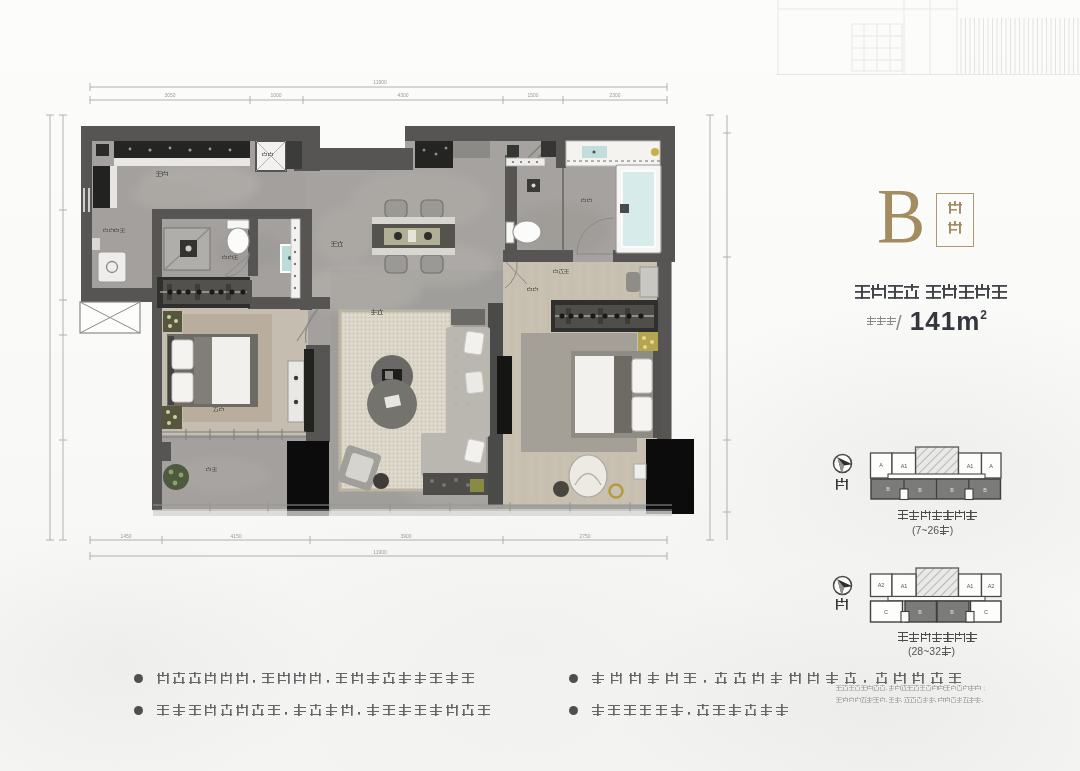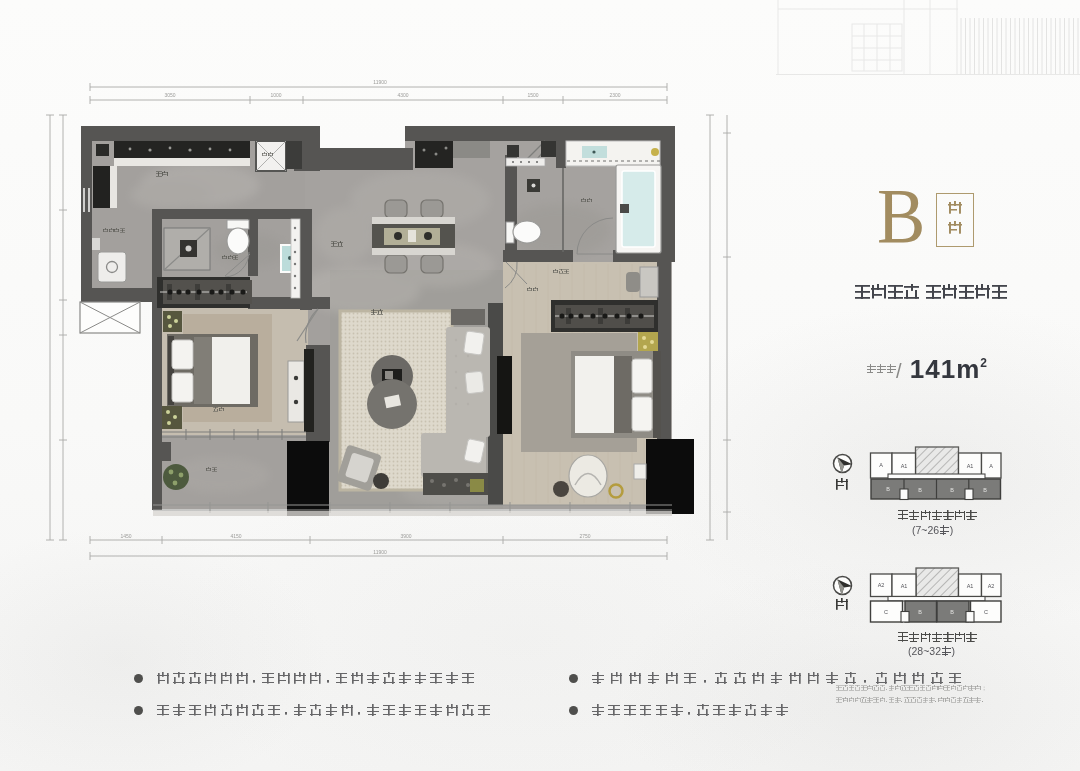--- a/index.html
+++ b/index.html
@@ -702,21 +702,21 @@
       </g>
 </g>
 </svg>
 
 <div class="abs" style="left:877px;top:177px;font-family:'Liberation Serif',serif;font-size:78px;line-height:1;color:#a28c60;transform:scaleX(0.93);transform-origin:left top;">B</div>
 
 <div class="abs cjk" style="left:936px;top:193px;width:36px;height:48px;border:1px solid #ae9a6e;color:#a28c60;font-size:15px;text-align:center;padding-top:4px;line-height:20px;"><span class="fg" style="background-image: linear-gradient(rgb(162, 140, 96), rgb(162, 140, 96)), linear-gradient(rgb(162, 140, 96), rgb(162, 140, 96)), linear-gradient(rgb(162, 140, 96), rgb(162, 140, 96)), linear-gradient(rgb(162, 140, 96), rgb(162, 140, 96)), linear-gradient(rgb(162, 140, 96), rgb(162, 140, 96)); background-size: 100% 12%, 14% 90%, 14% 90%, 60% 12%, 14% 40%; background-position: 0px 30%, 4% 100%, 96% 100%, 22% 72%, 48% 0px;"></span><br><span class="fg" style="background-image: linear-gradient(rgb(162, 140, 96), rgb(162, 140, 96)), linear-gradient(rgb(162, 140, 96), rgb(162, 140, 96)), linear-gradient(rgb(162, 140, 96), rgb(162, 140, 96)), linear-gradient(rgb(162, 140, 96), rgb(162, 140, 96)), linear-gradient(rgb(162, 140, 96), rgb(162, 140, 96)); background-size: 100% 12%, 14% 90%, 14% 90%, 60% 12%, 14% 40%; background-position: 0px 30%, 4% 100%, 96% 100%, 22% 72%, 48% 0px;"></span></div>
 
 <div class="abs cjk" style="left:854px;top:283px;font-size:16.5px;color:#43454c;letter-spacing:0.5px;white-space:nowrap;"><span class="fg" style="background-image: linear-gradient(rgb(67, 69, 76), rgb(67, 69, 76)), linear-gradient(rgb(67, 69, 76), rgb(67, 69, 76)), linear-gradient(rgb(67, 69, 76), rgb(67, 69, 76)), linear-gradient(rgb(67, 69, 76), rgb(67, 69, 76)); background-size: 100% 12%, 100% 12%, 100% 12%, 14% 88%; background-position: 0px 6%, 0px 50%, 0px 96%, 46% 100%;"></span><span class="fg" style="background-image: linear-gradient(rgb(67, 69, 76), rgb(67, 69, 76)), linear-gradient(rgb(67, 69, 76), rgb(67, 69, 76)), linear-gradient(rgb(67, 69, 76), rgb(67, 69, 76)), linear-gradient(rgb(67, 69, 76), rgb(67, 69, 76)), linear-gradient(rgb(67, 69, 76), rgb(67, 69, 76)); background-size: 100% 12%, 14% 90%, 14% 90%, 60% 12%, 14% 40%; background-position: 0px 30%, 4% 100%, 96% 100%, 22% 72%, 48% 0px;"></span><span class="fg" style="background-image: linear-gradient(rgb(67, 69, 76), rgb(67, 69, 76)), linear-gradient(rgb(67, 69, 76), rgb(67, 69, 76)), linear-gradient(rgb(67, 69, 76), rgb(67, 69, 76)), linear-gradient(rgb(67, 69, 76), rgb(67, 69, 76)); background-size: 100% 12%, 100% 12%, 100% 12%, 14% 88%; background-position: 0px 6%, 0px 50%, 0px 96%, 46% 100%;"></span><span class="fg" style="background-image: linear-gradient(rgb(67, 69, 76), rgb(67, 69, 76)), linear-gradient(rgb(67, 69, 76), rgb(67, 69, 76)), linear-gradient(rgb(67, 69, 76), rgb(67, 69, 76)), linear-gradient(rgb(67, 69, 76), rgb(67, 69, 76)), linear-gradient(rgb(67, 69, 76), rgb(67, 69, 76)); background-size: 100% 12%, 14% 58%, 14% 58%, 100% 12%, 14% 46%; background-position: 0px 10%, 12% 100%, 88% 100%, 0px 98%, 50% 0px;"></span> <span class="fg" style="background-image: linear-gradient(rgb(67, 69, 76), rgb(67, 69, 76)), linear-gradient(rgb(67, 69, 76), rgb(67, 69, 76)), linear-gradient(rgb(67, 69, 76), rgb(67, 69, 76)), linear-gradient(rgb(67, 69, 76), rgb(67, 69, 76)); background-size: 100% 12%, 100% 12%, 100% 12%, 14% 88%; background-position: 0px 6%, 0px 50%, 0px 96%, 46% 100%;"></span><span class="fg" style="background-image: linear-gradient(rgb(67, 69, 76), rgb(67, 69, 76)), linear-gradient(rgb(67, 69, 76), rgb(67, 69, 76)), linear-gradient(rgb(67, 69, 76), rgb(67, 69, 76)), linear-gradient(rgb(67, 69, 76), rgb(67, 69, 76)), linear-gradient(rgb(67, 69, 76), rgb(67, 69, 76)); background-size: 100% 12%, 14% 90%, 14% 90%, 60% 12%, 14% 40%; background-position: 0px 30%, 4% 100%, 96% 100%, 22% 72%, 48% 0px;"></span><span class="fg" style="background-image: linear-gradient(rgb(67, 69, 76), rgb(67, 69, 76)), linear-gradient(rgb(67, 69, 76), rgb(67, 69, 76)), linear-gradient(rgb(67, 69, 76), rgb(67, 69, 76)), linear-gradient(rgb(67, 69, 76), rgb(67, 69, 76)); background-size: 100% 12%, 100% 12%, 100% 12%, 14% 88%; background-position: 0px 6%, 0px 50%, 0px 96%, 46% 100%;"></span><span class="fg" style="background-image: linear-gradient(rgb(67, 69, 76), rgb(67, 69, 76)), linear-gradient(rgb(67, 69, 76), rgb(67, 69, 76)), linear-gradient(rgb(67, 69, 76), rgb(67, 69, 76)), linear-gradient(rgb(67, 69, 76), rgb(67, 69, 76)), linear-gradient(rgb(67, 69, 76), rgb(67, 69, 76)); background-size: 100% 12%, 14% 90%, 14% 90%, 60% 12%, 14% 40%; background-position: 0px 30%, 4% 100%, 96% 100%, 22% 72%, 48% 0px;"></span><span class="fg" style="background-image: linear-gradient(rgb(67, 69, 76), rgb(67, 69, 76)), linear-gradient(rgb(67, 69, 76), rgb(67, 69, 76)), linear-gradient(rgb(67, 69, 76), rgb(67, 69, 76)), linear-gradient(rgb(67, 69, 76), rgb(67, 69, 76)); background-size: 100% 12%, 100% 12%, 100% 12%, 14% 88%; background-position: 0px 6%, 0px 50%, 0px 96%, 46% 100%;"></span></div>
 
-<div class="abs" style="left:866px;top:306px;white-space:nowrap;margin-top:48px;">
+<div class="abs" style="left:866px;top:306px;white-space:nowrap;">
   <span class="cjk" style="font-size:10px;color:#8a8a88;vertical-align:6px;"><span class="fg" style="background-image: linear-gradient(rgb(138, 138, 136), rgb(138, 138, 136)), linear-gradient(rgb(138, 138, 136), rgb(138, 138, 136)), linear-gradient(rgb(138, 138, 136), rgb(138, 138, 136)), linear-gradient(rgb(138, 138, 136), rgb(138, 138, 136)); background-size: 14% 100%, 100% 12%, 100% 12%, 70% 12%; background-position: 46% 0px, 0px 26%, 0px 70%, 16% 100%;"></span><span class="fg" style="background-image: linear-gradient(rgb(138, 138, 136), rgb(138, 138, 136)), linear-gradient(rgb(138, 138, 136), rgb(138, 138, 136)), linear-gradient(rgb(138, 138, 136), rgb(138, 138, 136)), linear-gradient(rgb(138, 138, 136), rgb(138, 138, 136)); background-size: 14% 100%, 100% 12%, 100% 12%, 70% 12%; background-position: 46% 0px, 0px 26%, 0px 70%, 16% 100%;"></span><span class="fg" style="background-image: linear-gradient(rgb(138, 138, 136), rgb(138, 138, 136)), linear-gradient(rgb(138, 138, 136), rgb(138, 138, 136)), linear-gradient(rgb(138, 138, 136), rgb(138, 138, 136)), linear-gradient(rgb(138, 138, 136), rgb(138, 138, 136)); background-size: 14% 100%, 100% 12%, 100% 12%, 70% 12%; background-position: 46% 0px, 0px 26%, 0px 70%, 16% 100%;"></span></span><span style="font-size:20px;color:#8a8a88;">/</span><span style="font-size:26px;font-weight:bold;color:#34373e;letter-spacing:1px;"> 141m</span><span style="font-size:12px;font-weight:bold;color:#34373e;vertical-align:11px;">2</span>
 </div>
 
 <div class="abs cjk" style="left:835px;top:476px;font-size:14px;color:#3a3a38;"><span class="fg" style="background-image: linear-gradient(rgb(58, 58, 56), rgb(58, 58, 56)), linear-gradient(rgb(58, 58, 56), rgb(58, 58, 56)), linear-gradient(rgb(58, 58, 56), rgb(58, 58, 56)), linear-gradient(rgb(58, 58, 56), rgb(58, 58, 56)), linear-gradient(rgb(58, 58, 56), rgb(58, 58, 56)); background-size: 100% 12%, 14% 90%, 14% 90%, 60% 12%, 14% 40%; background-position: 0px 30%, 4% 100%, 96% 100%, 22% 72%, 48% 0px;"></span></div>
 
 <div class="abs cjk" style="left:897px;top:509px;font-size:11.5px;color:#4a4a48;letter-spacing:1px;"><span class="fg" style="background-image: linear-gradient(rgb(74, 74, 72), rgb(74, 74, 72)), linear-gradient(rgb(74, 74, 72), rgb(74, 74, 72)), linear-gradient(rgb(74, 74, 72), rgb(74, 74, 72)), linear-gradient(rgb(74, 74, 72), rgb(74, 74, 72)); background-size: 100% 12%, 100% 12%, 100% 12%, 14% 88%; background-position: 0px 6%, 0px 50%, 0px 96%, 46% 100%;"></span><span class="fg" style="background-image: linear-gradient(rgb(74, 74, 72), rgb(74, 74, 72)), linear-gradient(rgb(74, 74, 72), rgb(74, 74, 72)), linear-gradient(rgb(74, 74, 72), rgb(74, 74, 72)), linear-gradient(rgb(74, 74, 72), rgb(74, 74, 72)); background-size: 14% 100%, 100% 12%, 100% 12%, 70% 12%; background-position: 46% 0px, 0px 26%, 0px 70%, 16% 100%;"></span><span class="fg" style="background-image: linear-gradient(rgb(74, 74, 72), rgb(74, 74, 72)), linear-gradient(rgb(74, 74, 72), rgb(74, 74, 72)), linear-gradient(rgb(74, 74, 72), rgb(74, 74, 72)), linear-gradient(rgb(74, 74, 72), rgb(74, 74, 72)), linear-gradient(rgb(74, 74, 72), rgb(74, 74, 72)); background-size: 100% 12%, 14% 90%, 14% 90%, 60% 12%, 14% 40%; background-position: 0px 30%, 4% 100%, 96% 100%, 22% 72%, 48% 0px;"></span><span class="fg" style="background-image: linear-gradient(rgb(74, 74, 72), rgb(74, 74, 72)), linear-gradient(rgb(74, 74, 72), rgb(74, 74, 72)), linear-gradient(rgb(74, 74, 72), rgb(74, 74, 72)), linear-gradient(rgb(74, 74, 72), rgb(74, 74, 72)); background-size: 14% 100%, 100% 12%, 100% 12%, 70% 12%; background-position: 46% 0px, 0px 26%, 0px 70%, 16% 100%;"></span><span class="fg" style="background-image: linear-gradient(rgb(74, 74, 72), rgb(74, 74, 72)), linear-gradient(rgb(74, 74, 72), rgb(74, 74, 72)), linear-gradient(rgb(74, 74, 72), rgb(74, 74, 72)), linear-gradient(rgb(74, 74, 72), rgb(74, 74, 72)); background-size: 14% 100%, 100% 12%, 100% 12%, 70% 12%; background-position: 46% 0px, 0px 26%, 0px 70%, 16% 100%;"></span><span class="fg" style="background-image: linear-gradient(rgb(74, 74, 72), rgb(74, 74, 72)), linear-gradient(rgb(74, 74, 72), rgb(74, 74, 72)), linear-gradient(rgb(74, 74, 72), rgb(74, 74, 72)), linear-gradient(rgb(74, 74, 72), rgb(74, 74, 72)), linear-gradient(rgb(74, 74, 72), rgb(74, 74, 72)); background-size: 100% 12%, 14% 90%, 14% 90%, 60% 12%, 14% 40%; background-position: 0px 30%, 4% 100%, 96% 100%, 22% 72%, 48% 0px;"></span><span class="fg" style="background-image: linear-gradient(rgb(74, 74, 72), rgb(74, 74, 72)), linear-gradient(rgb(74, 74, 72), rgb(74, 74, 72)), linear-gradient(rgb(74, 74, 72), rgb(74, 74, 72)), linear-gradient(rgb(74, 74, 72), rgb(74, 74, 72)); background-size: 14% 100%, 100% 12%, 100% 12%, 70% 12%; background-position: 46% 0px, 0px 26%, 0px 70%, 16% 100%;"></span></div>
 
 <div class="abs cjk" style="left:912px;top:524px;font-size:10.5px;color:#55555a;">(7~26<span class="fg" style="background-image: linear-gradient(rgb(85, 85, 90), rgb(85, 85, 90)), linear-gradient(rgb(85, 85, 90), rgb(85, 85, 90)), linear-gradient(rgb(85, 85, 90), rgb(85, 85, 90)), linear-gradient(rgb(85, 85, 90), rgb(85, 85, 90)); background-size: 14% 100%, 100% 12%, 100% 12%, 70% 12%; background-position: 46% 0px, 0px 26%, 0px 70%, 16% 100%;"></span>)</div>
 
 <div class="abs cjk" style="left:835px;top:596px;font-size:14px;color:#3a3a38;"><span class="fg" style="background-image: linear-gradient(rgb(58, 58, 56), rgb(58, 58, 56)), linear-gradient(rgb(58, 58, 56), rgb(58, 58, 56)), linear-gradient(rgb(58, 58, 56), rgb(58, 58, 56)), linear-gradient(rgb(58, 58, 56), rgb(58, 58, 56)), linear-gradient(rgb(58, 58, 56), rgb(58, 58, 56)); background-size: 100% 12%, 14% 90%, 14% 90%, 60% 12%, 14% 40%; background-position: 0px 30%, 4% 100%, 96% 100%, 22% 72%, 48% 0px;"></span></div>

